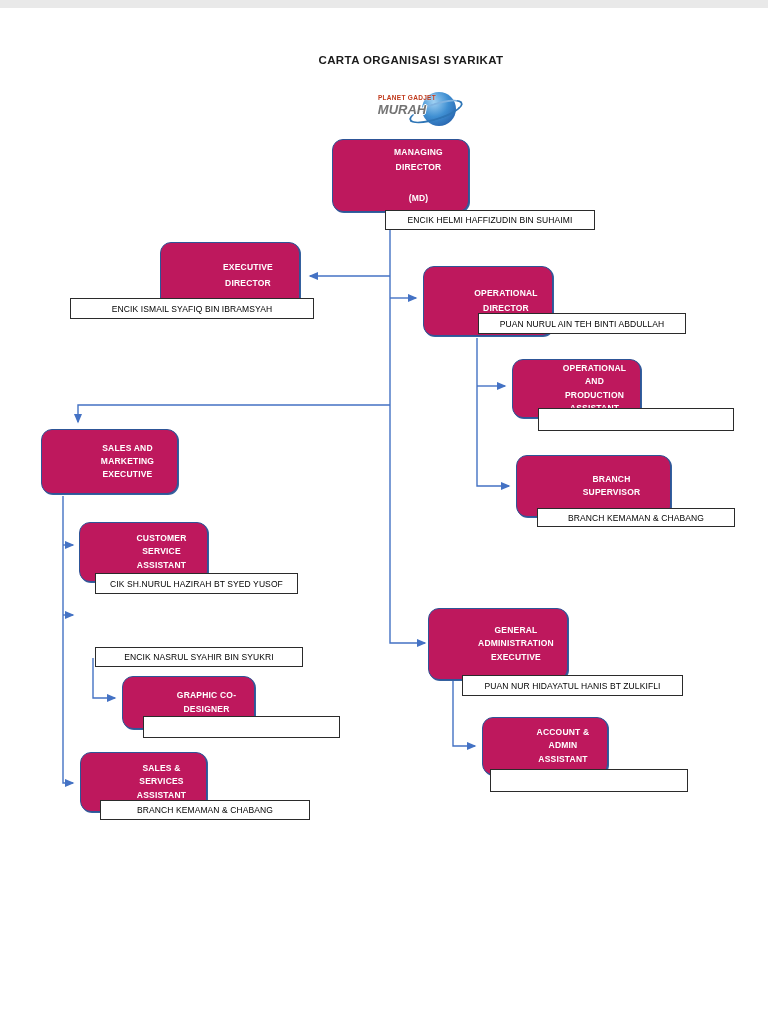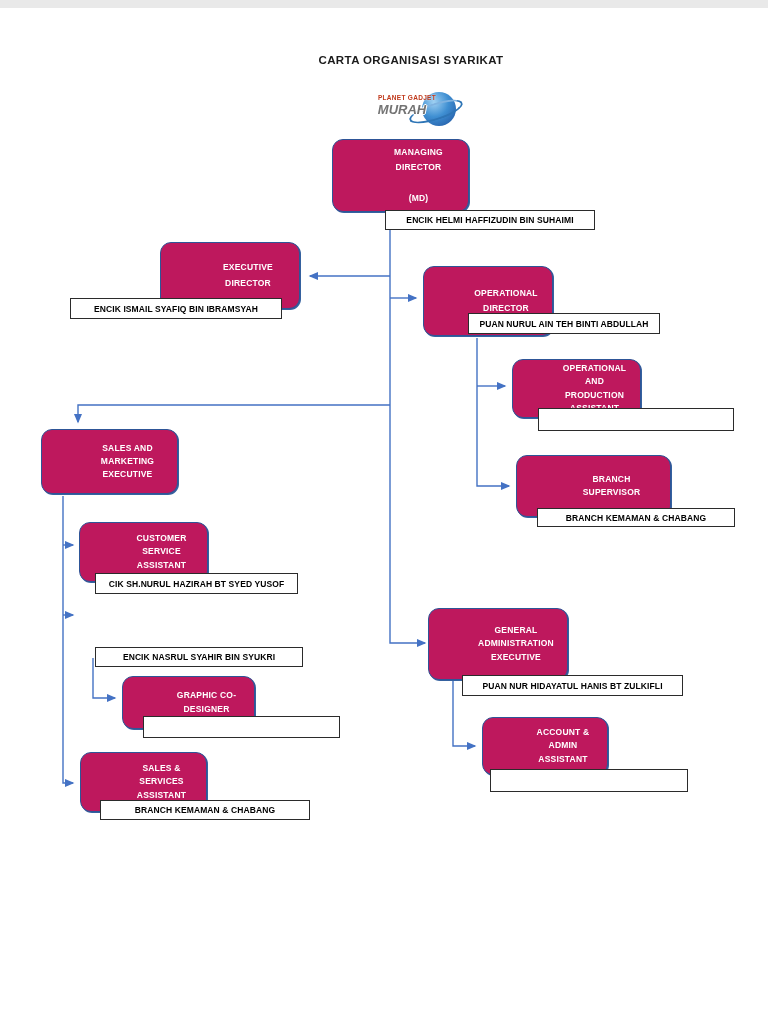--- a/index.html
+++ b/index.html
@@ -42,21 +42,21 @@
     color:#ffffff;font-weight:bold;font-size:8.5px;text-align:center;
     white-space:pre-line;line-height:1.55;letter-spacing:.2px;padding:2px 6px;
   }
   .node-title.tall{line-height:1.8;}
   
   .plabel{
     position:absolute;background:#ffffff;border:1.6px solid #2b2b2b;box-sizing:border-box;
     display:flex;align-items:center;justify-content:center;
   }
   .plabel span{
-    font-size:8.5px;font-weight:bold;color:#000;white-space:nowrap;letter-spacing:.1px;
+    font-size:8.5px;font-weight:normal;color:#000;white-space:nowrap;letter-spacing:.1px;
   }
   svg.wires{position:absolute;left:0;top:0;pointer-events:none;}
 </style>
 </head>
 <body>
 
 <div class="page">
 
   <div class="doc-title">CARTA ORGANISASI SYARIKAT</div>
 
@@ -145,25 +145,25 @@
 
   <div class="node" style="left:482px;top:709px;width:126px;height:58px">
     <span class="node-title">ACCOUNT  &amp; ADMIN
 ASSISTANT</span>
   </div>
 
   <div class="plabel" style="left:385px;top:202px;width:210px;height:20px">
     <span>ENCIK HELMI HAFFIZUDIN BIN SUHAIMI</span>
   </div>
 
-  <div class="plabel" style="left:70px;top:290px;width:212px;height:21px">
+  <div class="plabel" style="left:70px;top:290px;width:244px;height:21px">
     <span>ENCIK ISMAIL SYAFIQ BIN IBRAMSYAH</span>
   </div>
 
-  <div class="plabel" style="left:468px;top:305px;width:192px;height:21px">
+  <div class="plabel" style="left:478px;top:305px;width:208px;height:21px">
     <span>PUAN NURUL AIN TEH BINTI ABDULLAH</span>
   </div>
 
   <div class="plabel" style="left:538px;top:400px;width:196px;height:23px">
     <span></span>
   </div>
 
   <div class="plabel" style="left:537px;top:500px;width:198px;height:19px">
     <span>BRANCH KEMAMAN &amp; CHABANG</span>
   </div>

